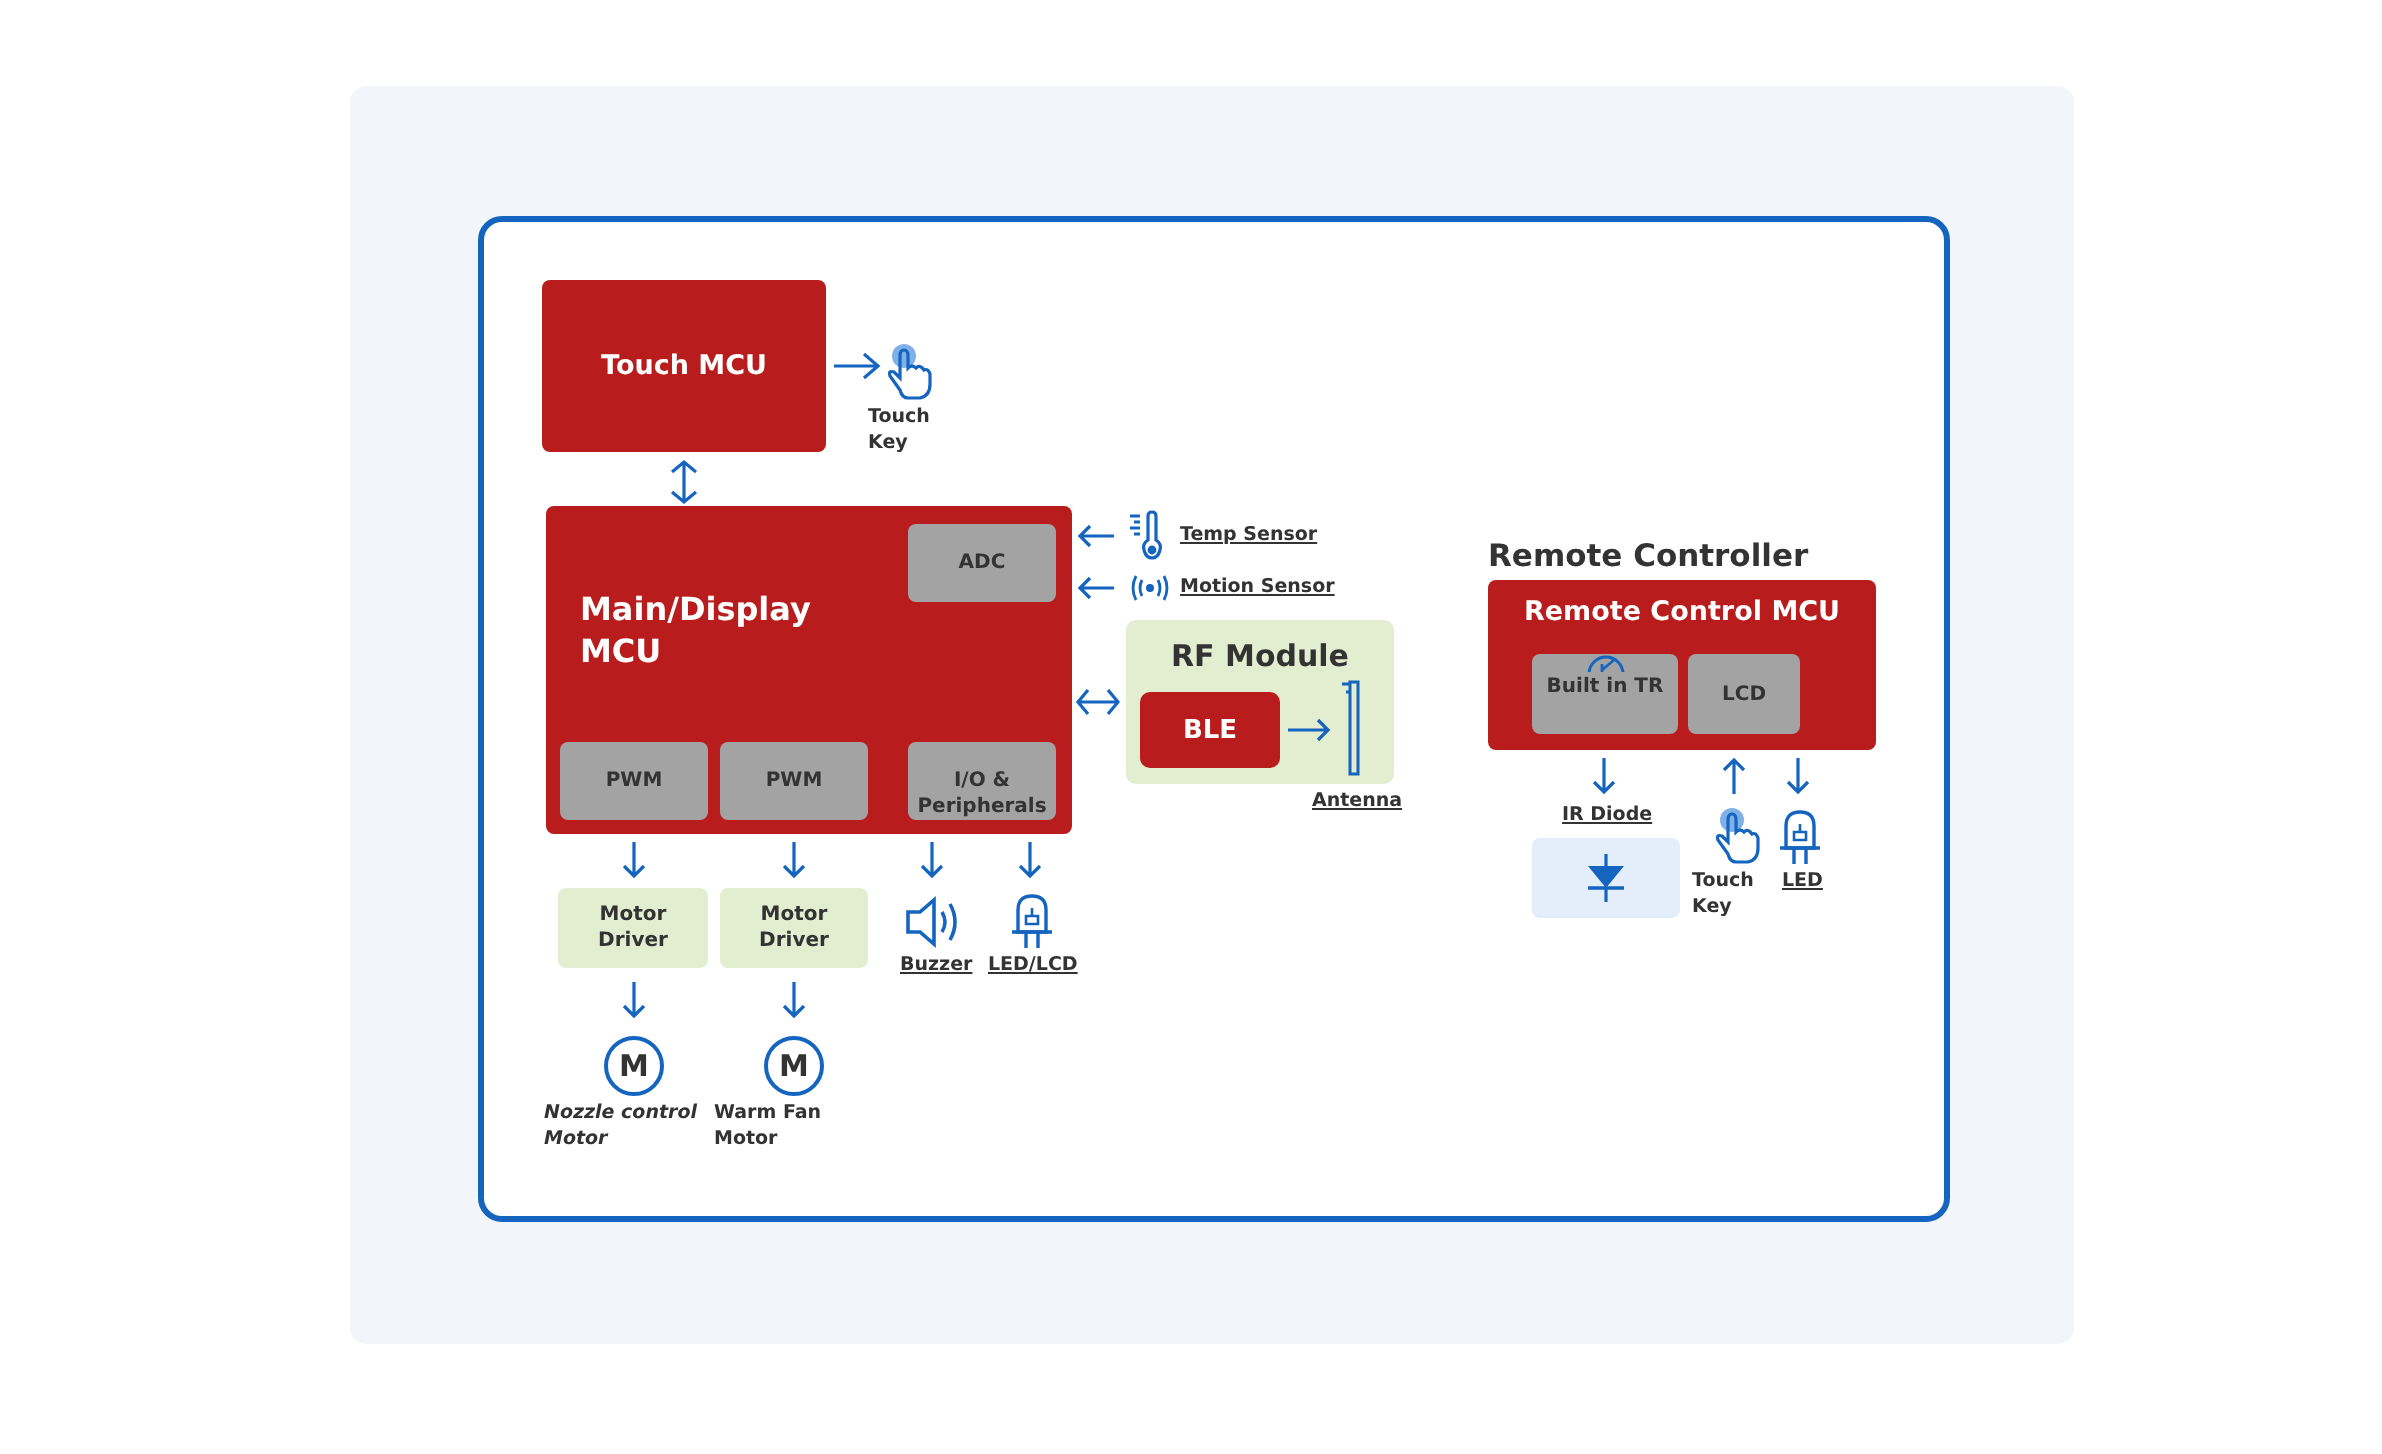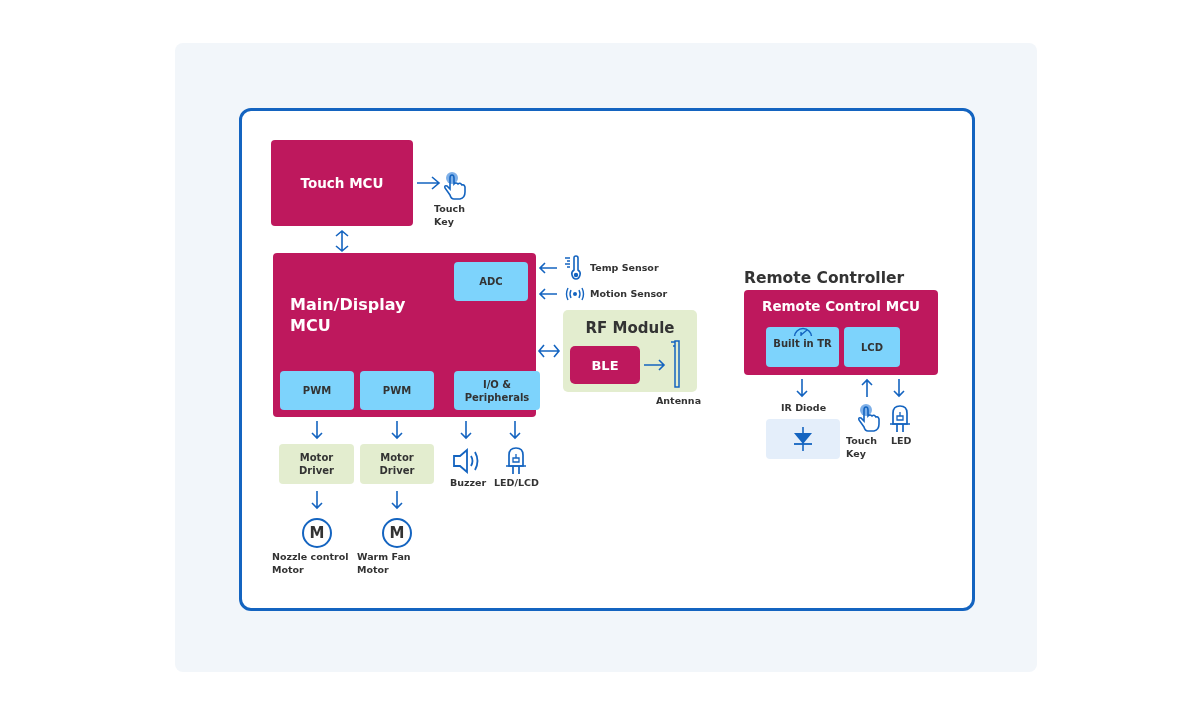--- a/index.html
+++ b/index.html
@@ -1,28 +1,28 @@
 <!DOCTYPE html>
 <html><head>
 <meta charset="utf-8">
 <style>
   html, body { margin:0; padding:0; }
   body { width:1191px; height:727px; background:#ffffff; position:relative; overflow:hidden;
          font-family:"DejaVu Sans", "Liberation Sans", sans-serif; }
   .outer { position:absolute; left:175px; top:43px; width:862px; height:629px; background:#f2f6fa; border-radius:8px; }
   .frame { position:absolute; left:239px; top:108px; width:730px; height:497px; background:#fff;
            border:3px solid #1464c0; border-radius:12px; }
-  .blk { position:absolute; background:#be185d; border-radius:4px; color:#fff; font-weight:bold;
+  .blk { position:absolute; background:#b91c1c; border-radius:4px; color:#fff; font-weight:bold;
          display:flex; align-items:center; justify-content:center; text-align:center; }
-  .wbox { position:absolute; background:#7dd3fc; border-radius:4px; color:#333; font-weight:bold; font-size:10px;
+  .wbox { position:absolute; background:#a3a3a3; border-radius:4px; color:#333; font-weight:bold; font-size:10px;
           display:flex; align-items:center; justify-content:center; text-align:center; line-height:1.3; }
   .gbox { position:absolute; background:#e3edcf; border-radius:4px; color:#333; font-weight:bold; font-size:10px;
           display:flex; align-items:center; justify-content:center; text-align:center; line-height:1.35; }
   .lbl { position:absolute; color:#333; font-weight:bold; font-size:9.5px; text-align:left; line-height:1.35; white-space:nowrap; }
-  .lbl-l { position:absolute; color:#333; font-weight:bold; font-size:9.5px; white-space:nowrap; }
+  .lbl-l { position:absolute; color:#333; font-weight:bold; font-size:9.5px; white-space:nowrap;text-decoration:underline; }
   svg.ic { position:absolute; overflow:visible; }
   .motor { position:absolute; width:30px; height:30px; border:2px solid #1464c0; border-radius:50%; box-sizing:border-box;
            display:flex; align-items:center; justify-content:center; font-weight:bold; font-size:15px; color:#333; background:#fff; }
 </style>
 </head>
 <body>
 
 <div class="outer"></div>
 <div class="frame"></div>
 
@@ -51,21 +51,21 @@
 </div>
 <div class="wbox" style="left:454px;top:262px;width:74px;height:39px;">
   <span>ADC</span>
 </div>
 <div class="wbox" style="left:280px;top:371px;width:74px;height:39px;">
   <span>PWM</span>
 </div>
 <div class="wbox" style="left:360px;top:371px;width:74px;height:39px;">
   <span>PWM</span>
 </div>
-<div class="wbox" style="left:454px;top:371px;width:86px;height:39px;flex-direction:column;">
+<div class="wbox" style="left:454px;top:371px;width:74px;height:39px;flex-direction:column;justify-content:flex-end;">
   <span>I/O &amp;</span>
   <span>Peripherals</span>
 </div>
 
 <svg class="ic" style="left:538px;top:262px" width="20" height="12">
   <path d="M19 6 H2 M7 1 L2 6 L7 11" fill="none" stroke="#1464c0" stroke-width="1.6"></path>
 </svg>
 <svg class="ic" style="left:564px;top:256px" width="20" height="24">
   <path d="M1 2 H6 M3 5 H6 M1 8 H6 M3 11 H6" stroke="#1464c0" stroke-width="1.5"></path>
   <path d="M10 2 Q10 0 12 0 Q14 0 14 2 V14 Q17 16 16 19 Q15 23 12 23 Q9 23 8 19 Q7 16 10 14 Z" fill="none" stroke="#1464c0" stroke-width="1.6"></path>
@@ -136,21 +136,21 @@
 
 <svg class="ic" style="left:311px;top:490px" width="12" height="20">
     <path d="M6 1 V18 M1 13 L6 18 L11 13" fill="none" stroke="#1464c0" stroke-width="1.6"></path>
   </svg>
 <svg class="ic" style="left:391px;top:490px" width="12" height="20">
     <path d="M6 1 V18 M1 13 L6 18 L11 13" fill="none" stroke="#1464c0" stroke-width="1.6"></path>
   </svg>
 
 <div class="motor" style="left:302px;top:518px;">M</div>
 <div class="motor" style="left:382px;top:518px;">M</div>
-<div class="lbl" style="left:272px;top:551px;width:90px;">
+<div class="lbl" style="left:272px;top:551px;width:90px;font-style:italic;">
   <div>Nozzle control</div>
   <div>Motor</div>
 </div>
 <div class="lbl" style="left:357px;top:551px;width:80px;">
   <div>Warm Fan</div>
   <div>Motor</div>
 </div>
 
 <div class="lbl" style="left:744px;top:268px;width:194px;font-size:15.5px;">Remote Controller</div>
 <div class="blk" style="left:744px;top:290px;width:194px;height:85px;align-items:flex-start;padding-top:8px;box-sizing:border-box;font-size:13.5px;">

